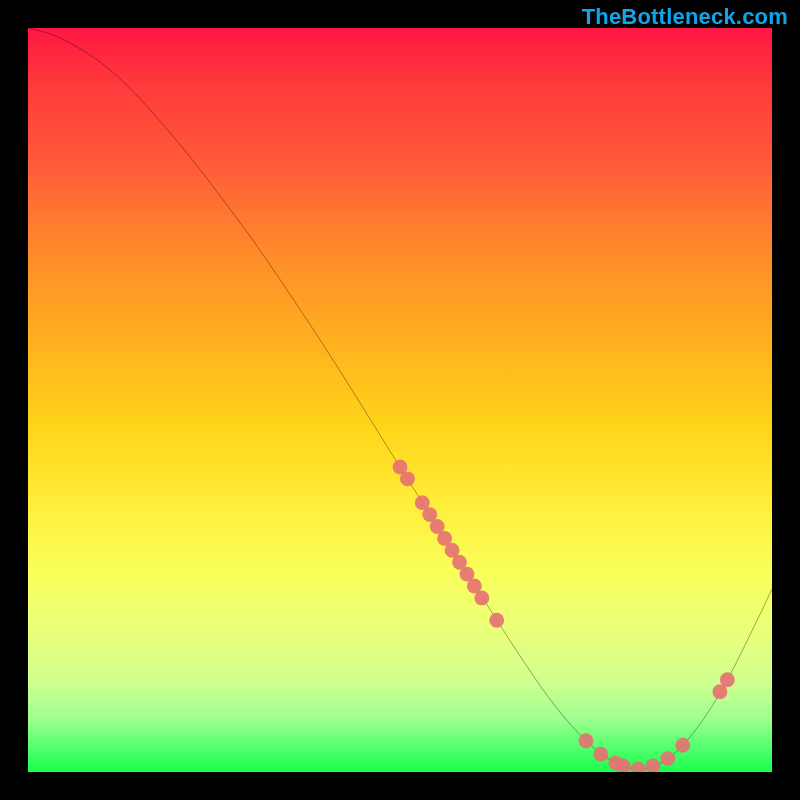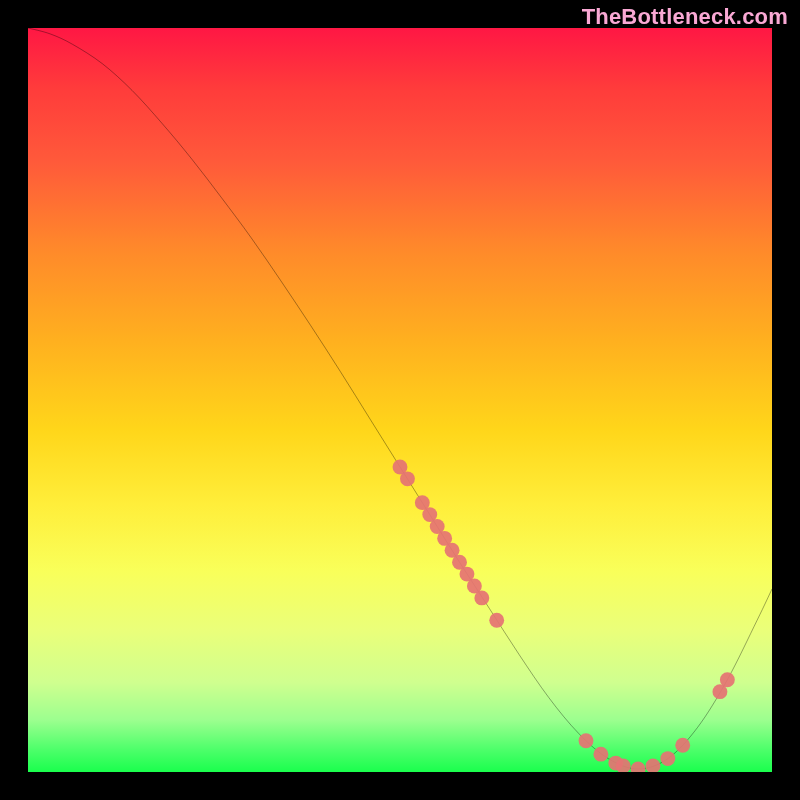--- a/index.html
+++ b/index.html
@@ -14,21 +14,21 @@
   .frame {
     position: relative;
     width: 800px;
     height: 800px;
     background: #000;
   }
   .watermark {
     position: absolute;
     top: 4px;
     right: 12px;
-    color: #f9a8d4;
+    color: #0ea5e9;
     font-size: 22px;
     font-weight: 600;
     letter-spacing: 0.2px;
     z-index: 5;
   }
   .plot-area {
     position: absolute;
     left: 28px;
     top: 28px;
     width: 744px;

